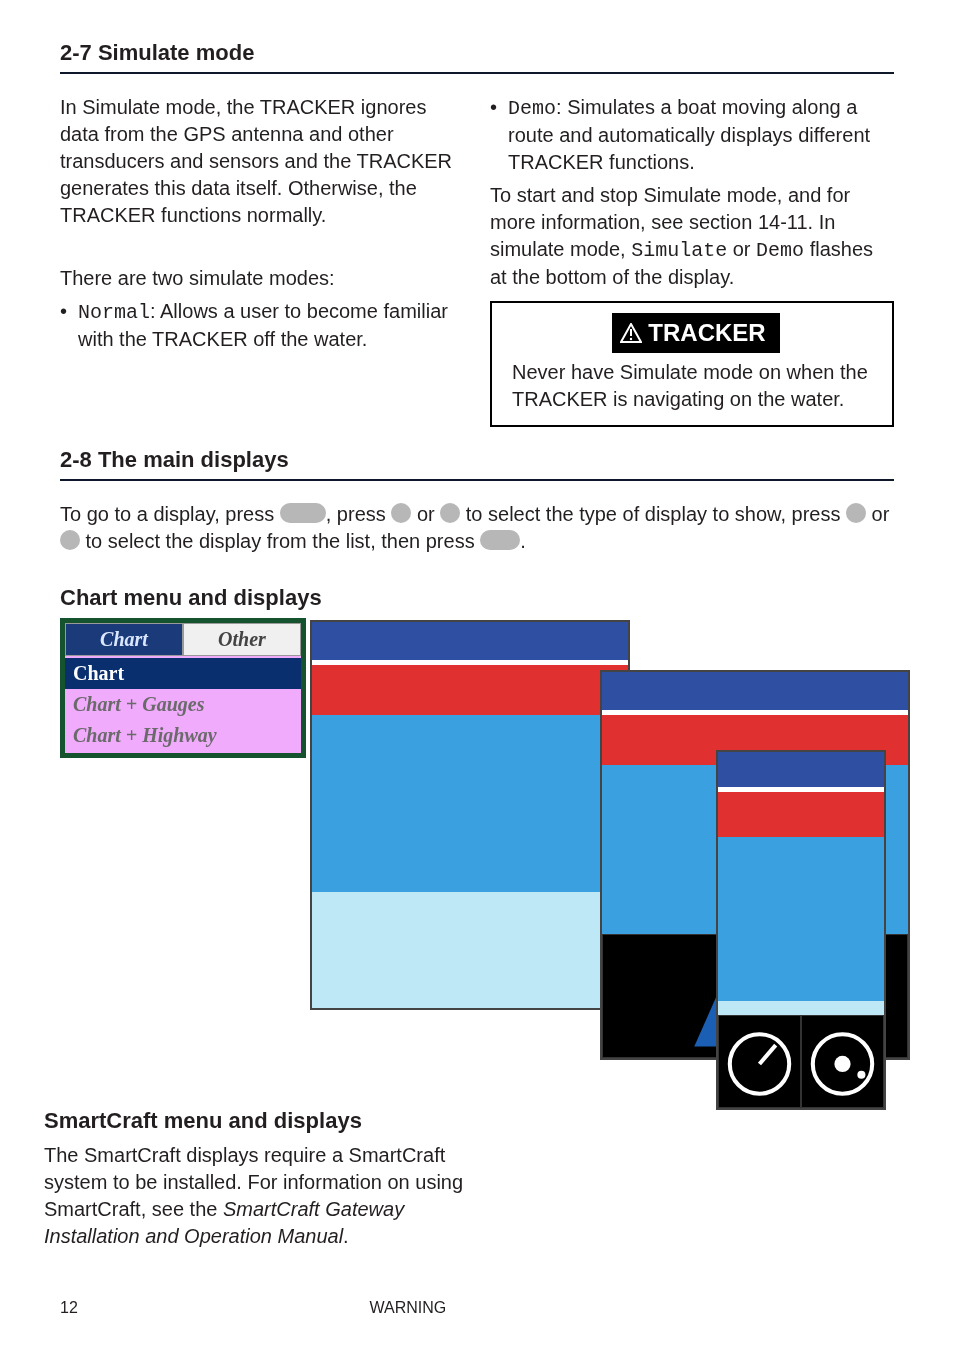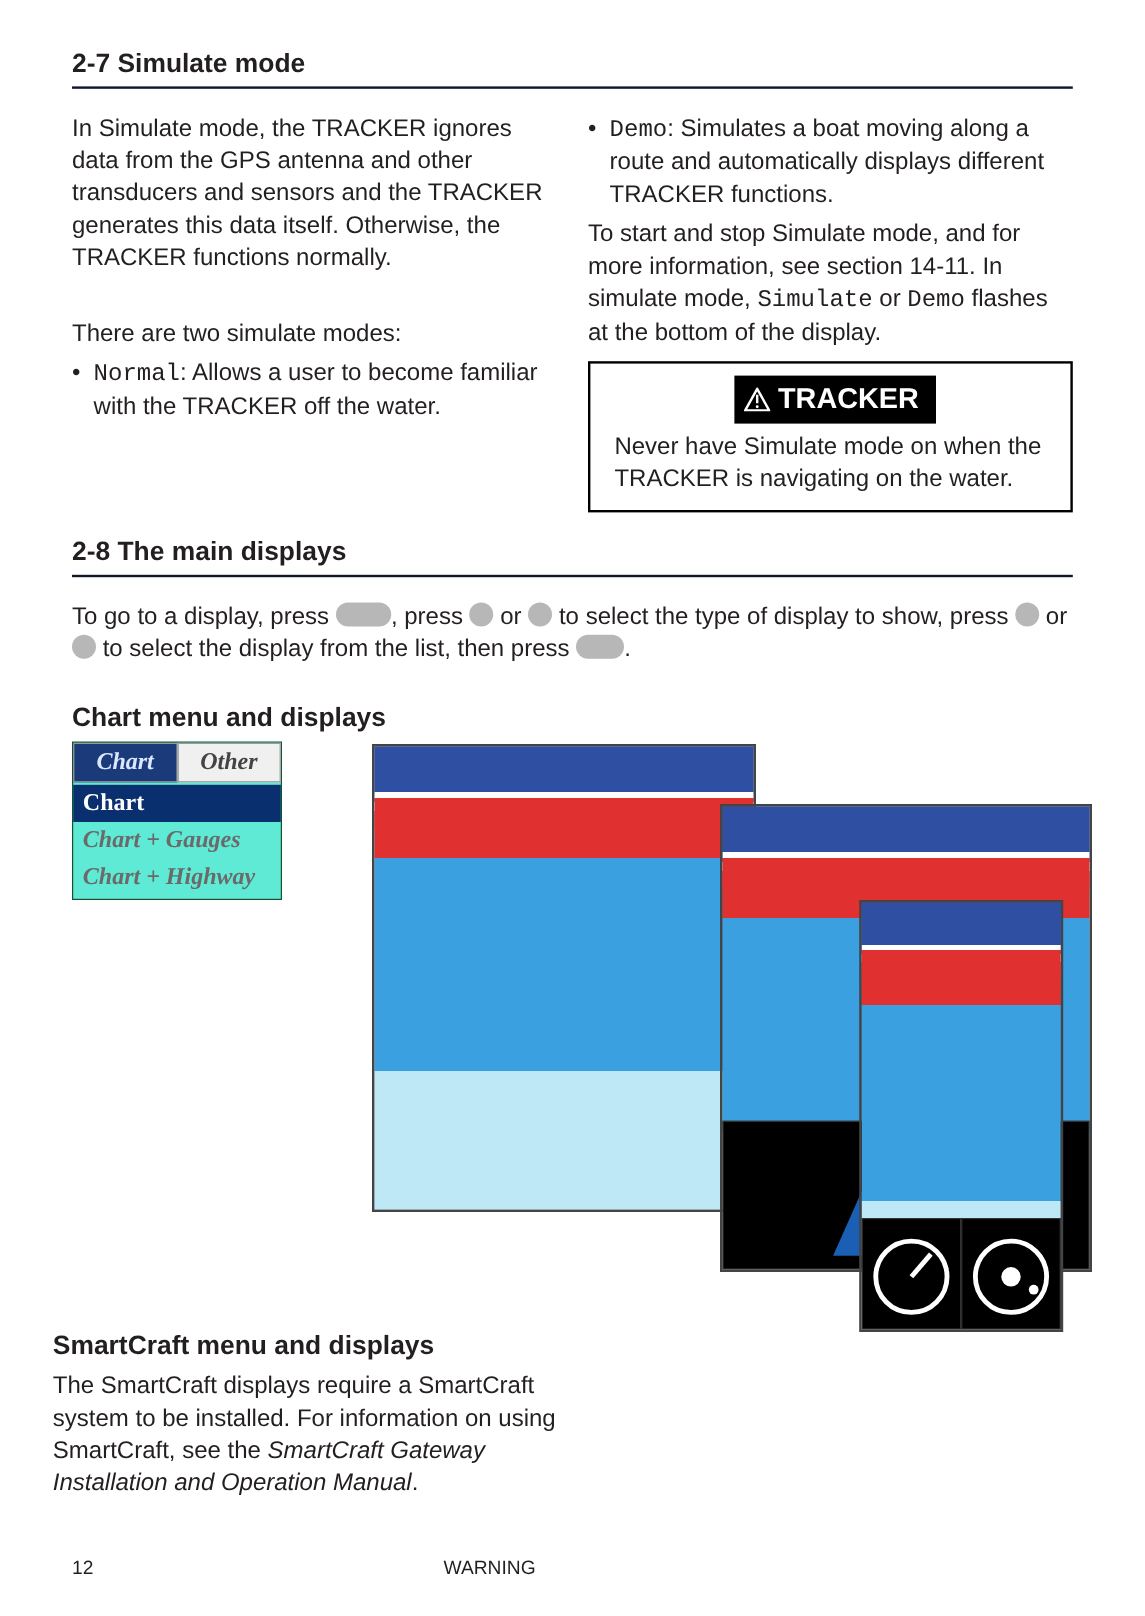--- a/index.html
+++ b/index.html
@@ -62,23 +62,23 @@
     margin-top: 10px;
   }
   .warning-center { text-align: center; margin-bottom: 6px; }
   .sub-heading {
     font-weight: 700;
     font-size: 22px;
     margin: 18px 0 6px 0;
   }
   
   .chart-menu {
-    width: 175px;
-    border: 1px solid #14532d;
-    background: #5eead4;
+    width: 246px;
+    border: 5px solid #14532d;
+    background: #f0abfc;
     margin-top: 4px;
   }
   .chart-tabs { display: flex; }
   .chart-tab {
     flex: 1;
     text-align: center;
     font-weight: 700;
     font-style: italic;
     font-family: Georgia, serif;
     font-size: 20px;

